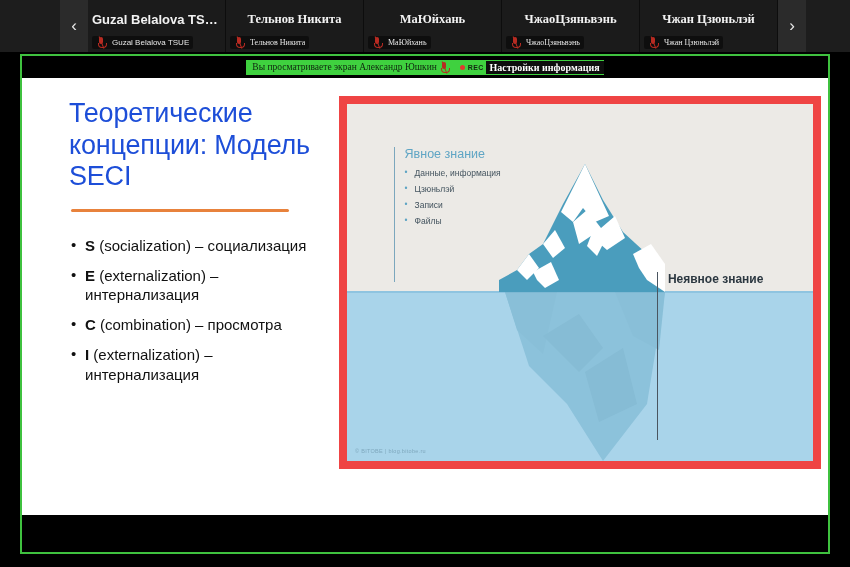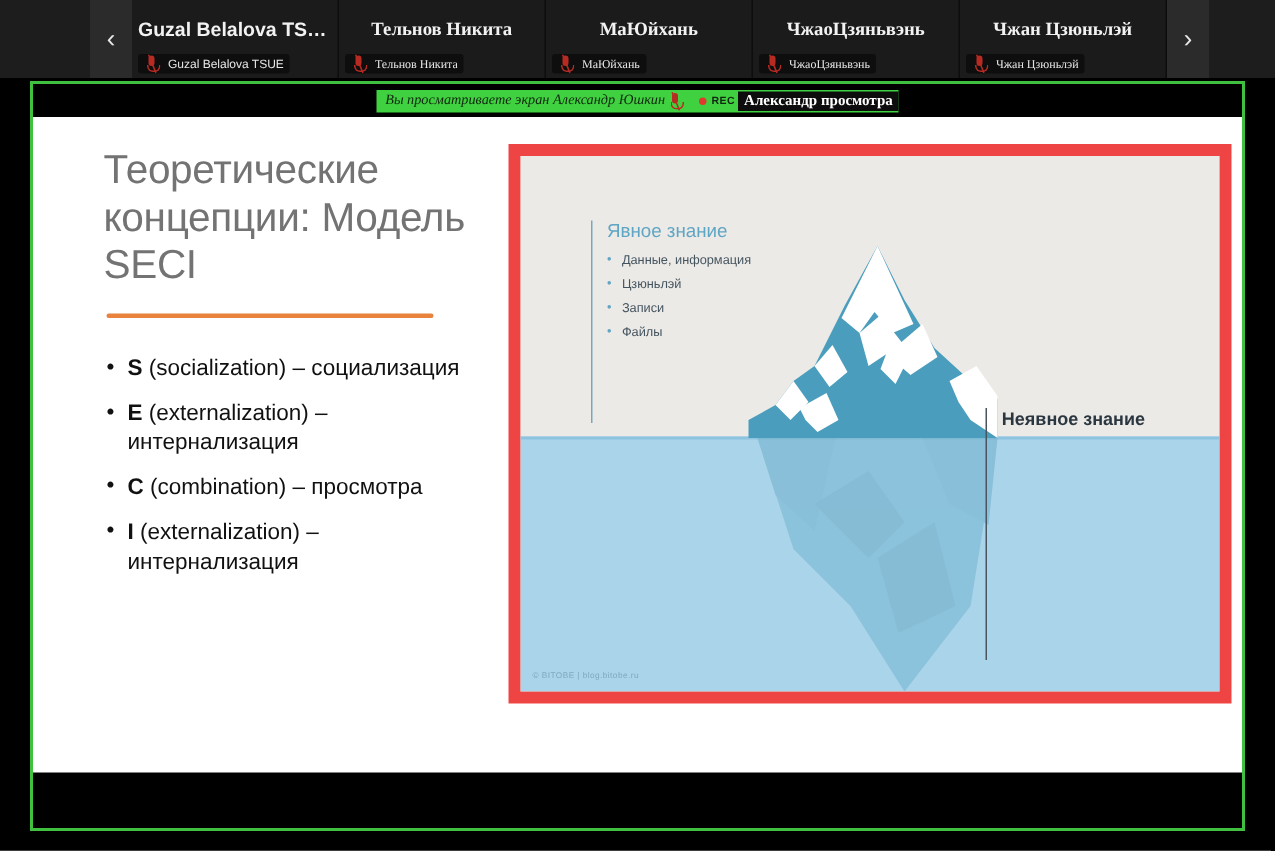--- a/index.html
+++ b/index.html
@@ -156,21 +156,20 @@
     background: #3fd13f;
     padding: 0 0 0 6px;
     font-size: 9.5px;
     color: #0a2f0a;
     white-space: nowrap;
   }
   .sharing-text {
     font-family: "Liberation Serif", serif;
     font-size: 9.5px;
     color: #10260f;
-    font-style: italic;
   }
   .pill-mic {
     margin: 0 4px 0 4px;
   }
   .pill-mic .mic-body,
   .pill-mic .mic-stand,
   .pill-mic .mic-slash { background: #b82b22; }
   .pill-mic .mic-stand { background: none; border-color: #b82b22; }
   .rec-group {
     display: flex;
@@ -215,21 +214,21 @@
   
   .slide-left {
     position: absolute;
     left: 47px;
     top: 20px;
     width: 248px;
   }
   .slide-title {
     font-size: 27px;
     line-height: 1.17;
-    color: #737373;
+    color: #1d4ed8;
     font-weight: normal;
     margin: 0;
     letter-spacing: -0.2px;
   }
   .title-rule {
     width: 218px;
     height: 3px;
     background: #e8823c;
     border-radius: 2px;
     margin: 16px 0 0 2px;
@@ -441,21 +440,21 @@
       <span class="sharing-text">Вы просматриваете экран Александр Юшкин</span>
       <span class="mic-icon pill-mic">
         <span class="mic-body"></span>
           <span class="mic-stand"></span>
           <span class="mic-slash"></span>
       </span>
       <span class="rec-group">
         <span class="rec-dot"></span>
         <span class="rec-text">REC</span>
       </span>
-      <span class="settings-link">Александр просмотра</span>
+      <span class="settings-link">Настройки информация</span>
     </div>
   </div>
 
   <div class="slide-canvas">
 
     <div class="slide-left">
       <h1 class="slide-title">Теоретические концепции: Модель SECI</h1>
       <div class="title-rule"></div>
       <ul class="bullets">
         <li><b>S</b><span> (socialization) – социализация</span></li>

